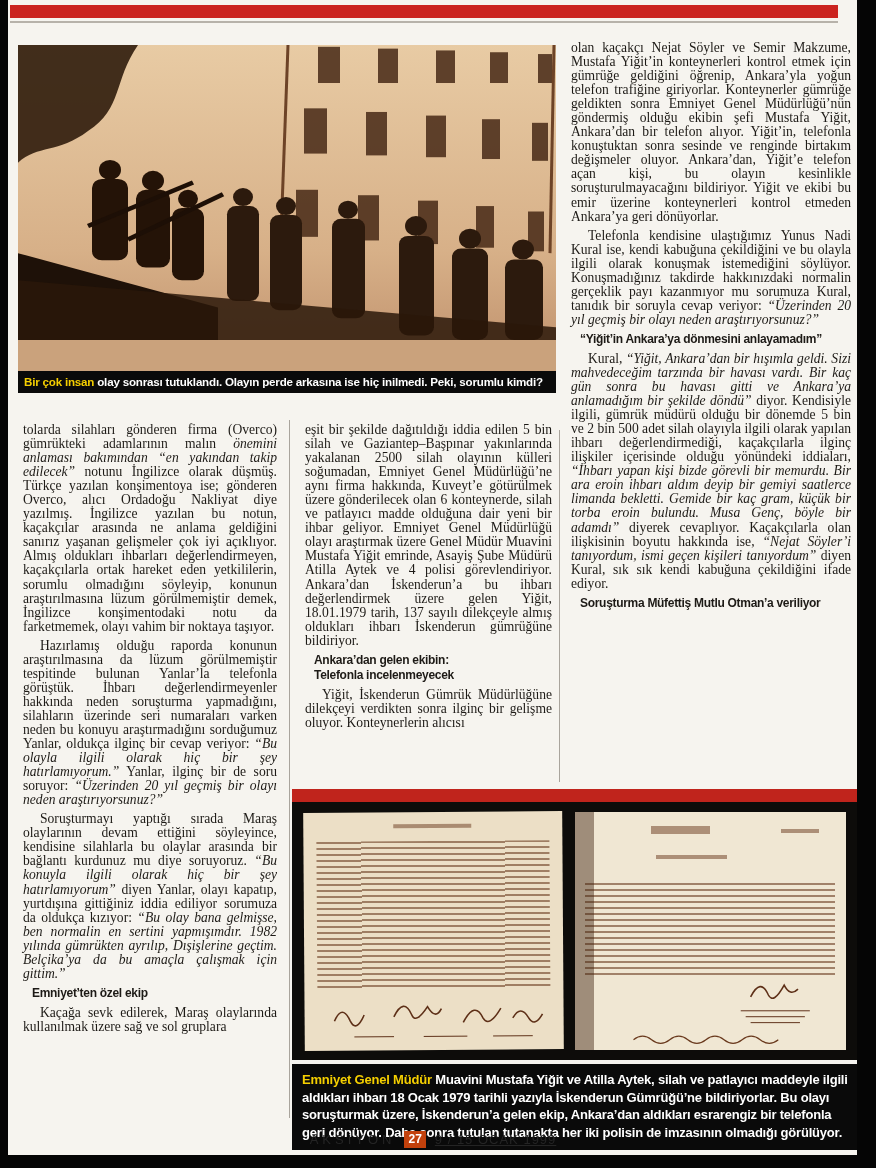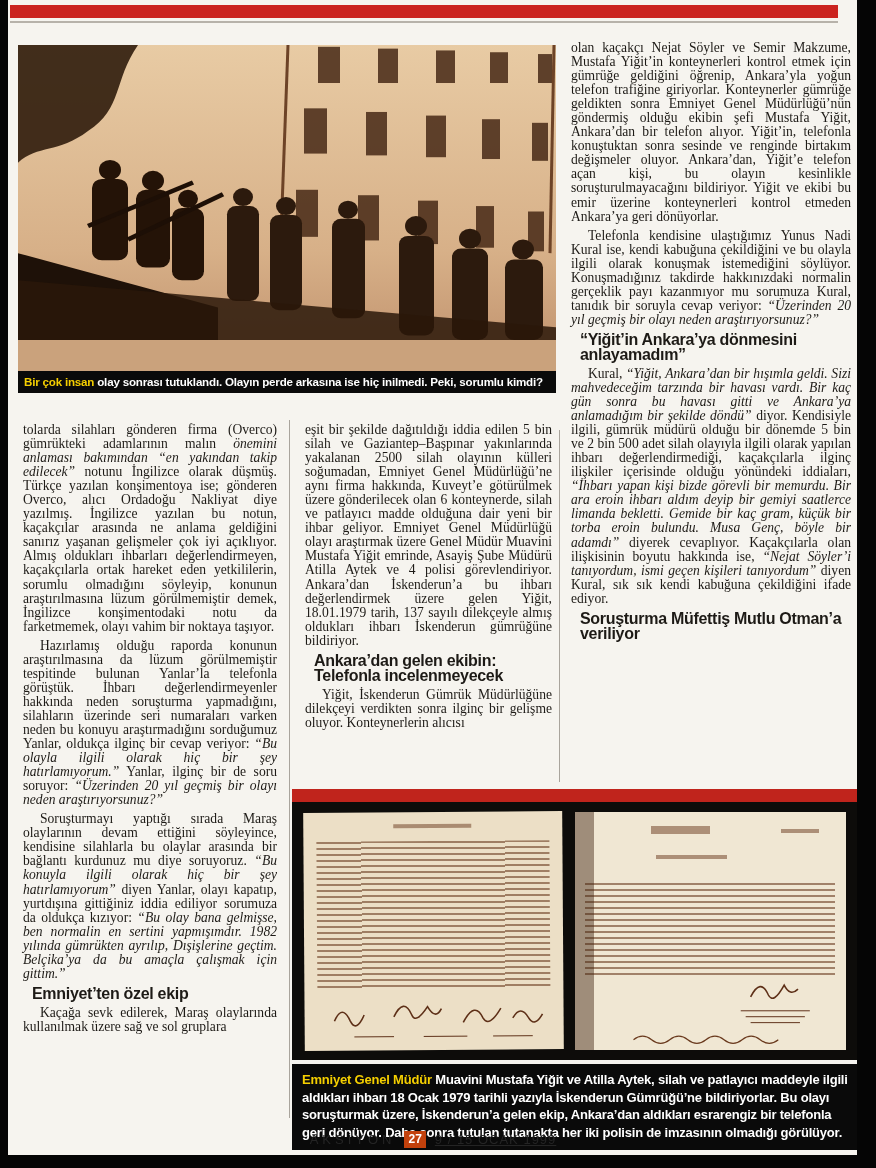--- a/index.html
+++ b/index.html
@@ -20,21 +20,21 @@
   #photo-caption{height:22px;line-height:22px;font-size:11.6px;padding:0 6px;letter-spacing:-0.2px;white-space:nowrap;overflow:hidden;}
   .cap-lead{color:#f5cf00;}
   
   .col{position:absolute;font-size:13.6px;line-height:14.05px;overflow:hidden;}
   #col-1{left:18px;top:418px;width:264px;height:702px;}
   #col-2{left:300px;top:418px;width:257px;height:364px;}
   #col-3{left:566px;top:36px;width:290px;height:756px;}
   .bodyp{margin:5px;text-align:justify;}
   .bodyp.ind{text-indent:17px;}
   .it{font-style:italic;}
-  .subhead{font-family:"Liberation Sans",sans-serif;font-weight:700;font-size:16px;line-height:15px;
+  .subhead{font-family:"Liberation Sans",sans-serif;font-weight:700;font-size:12px;line-height:15px;
            letter-spacing:-0.3px;margin:2px 0 1px;padding-left:14px;}
   .colrule{position:absolute;width:1px;background:#a9a49c;}
   #rule-1{left:289px;top:420px;height:698px;}
   #rule-2{left:559px;top:430px;height:352px;}
   
   #doc-fig{position:absolute;left:292px;top:789px;width:566px;}
   #doc-redbar{height:13px;background:#c0241c;}
   #doc-frame{height:238px;background:#0d0c0a;padding:10px 12px;display:flex;gap:12px;box-sizing:content-box;}
   .doc-page{position:relative;background:#ecdfc6;overflow:hidden;}
   #doc-page-left{flex:1;transform:rotate(-0.4deg);}

